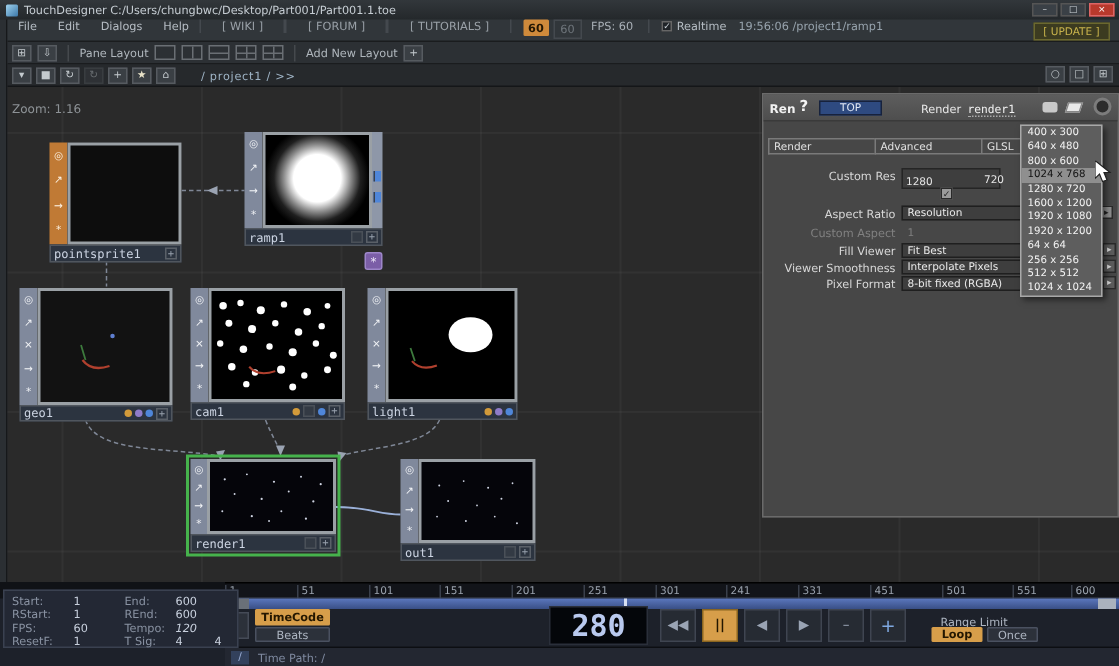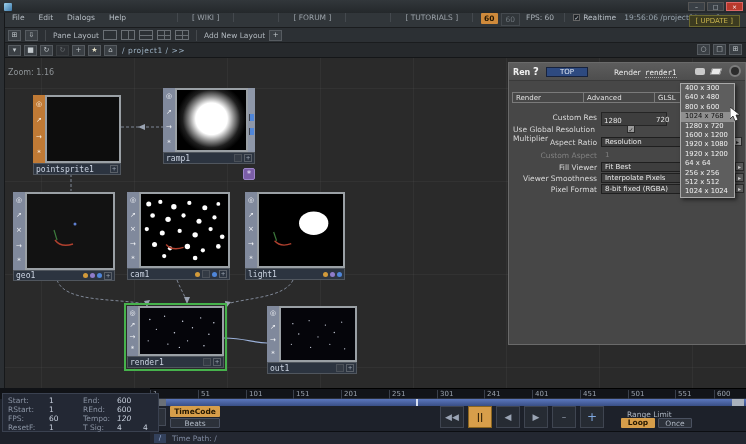--- a/index.html
+++ b/index.html
@@ -16,21 +16,21 @@
   .tdlogo { width:8px; height:8px; background:linear-gradient(135deg,#9fd3ef,#3b77a8); border-radius:1px; }
   .winbtns { position:absolute; right:3px; top:2px; display:flex; gap:2px; }
   .winbtn { width:17px; height:9px; background:#3a4046; border:1px solid #555;
     color:#cfd4d8; font-size:6px; line-height:7px; text-align:center; }
   .winbtn.close { background:#b8392c; border-color:#d66; color:#fff; }
   
   .menubar { position:absolute; left:5px; top:13px; width:741px; height:15px;
     background:#31363a; border-bottom:1px solid #1a1c1e; display:flex; align-items:flex-start;
     font-size:7.5px; color:#b6bdc4; }
   .menu-item { padding:0 7px; }
-  .menu-brk { padding:0 14px; color:#9aa1a8; border-left:1px solid #44494e; border-right:1px solid #44494e;margin-left:44px; }
+  .menu-brk { padding:0 14px; color:#9aa1a8; border-left:1px solid #44494e; border-right:1px solid #44494e; }
   .fps-badge { background:#cf8a3b; color:#241703; font-weight:bold; padding:1px 3px; margin-left:8px; border-radius:1px; }
   .fps-dim { color:#6f767c; padding:1px 4px; border:1px solid #44494e; margin-left:3px; }
   .fps-label { margin-left:6px; color:#aab1b8; padding-right:10px; border-right:1px solid #44494e; }
   .realtime { display:flex; align-items:center; gap:3px; margin-left:8px; }
   .checkbox { width:7px; height:7px; background:#202428; border:1px solid #666;
     color:#cfd6dc; font-size:6px; line-height:6px; text-align:center; }
   .clockpath { margin-left:8px; color:#97a3ad; }
   .update-btn { position:absolute; right:6px; top:2px; background:#3c3b20; border:1px solid #6b682f;
     color:#c9b44c; font-size:7px; padding:1px 6px; }
   
@@ -42,21 +42,21 @@
   .layout-thumb { width:14px; height:10px; border:1px solid #6a6f74; background:#2c3034; position:relative; }
   .layout-thumb.v::after { content:""; position:absolute; left:6px; top:0; width:1px; height:100%; background:#6a6f74; }
   .layout-thumb.h::after { content:""; position:absolute; left:0; top:4px; width:100%; height:1px; background:#6a6f74; }
   .layout-thumb.q::after { content:""; position:absolute; left:6px; top:0; width:1px; height:100%; background:#6a6f74; box-shadow:-6px 4px 0 6px #6a6f7400, 0 0 0 0 #6a6f74; }
   .layout-thumb.q::before { content:""; position:absolute; left:0; top:4px; width:100%; height:1px; background:#6a6f74; }
   .vsep { width:1px; height:11px; background:#45494d; margin:0 3px; }
   
   .pathbar { position:absolute; left:5px; top:43px; width:741px; height:15px;
     background:#26292c; border-bottom:1px solid #141618; display:flex; align-items:center;
     gap:3px; padding-left:3px; font-size:7.5px; }
-  .path-text { color:#9fb4c6; margin-left:2px; letter-spacing:0.5px; }
+  .path-text { color:#9fb4c6; margin-left:14px; letter-spacing:0.5px; }
   .pane-corner { position:absolute; right:4px; top:1px; display:flex; gap:3px; }
   
   .gutter { position:absolute; left:0; top:13px; width:5px; height:431px; background:#2b2f33; border-right:1px solid #16181a; }
   
   .network { position:absolute; left:5px; top:58px; width:741px; height:330px;
     background-color:#2a2a2a;
     background-image:linear-gradient(to right, rgba(255,255,255,0.035) 1px, transparent 1px),
                      linear-gradient(to bottom, rgba(255,255,255,0.035) 1px, transparent 1px);
     background-size:93px 93px; background-position:36px 30px; }
   .zoomlabel { position:absolute; left:3px; top:10px; font-size:8px; color:#8d9296; }
@@ -157,20 +157,21 @@
   .info-row { position:absolute; height:9px; width:100%; }
   .il { position:absolute; color:#8a93a3; } .iv { position:absolute; color:#c8d0dd; }
 </style>
 </head>
 <body>
 
 <div class="app">
 
   <div class="titlebar">
     <span class="tdlogo"></span>
+    <span>TouchDesigner C:/Users/chungbwc/Desktop/Part001/Part001.1.toe</span>
     <span class="winbtns">
       <span class="winbtn">–</span>
       <span class="winbtn">□</span>
       <span class="winbtn close">×</span>
     </span>
   </div>
 
   <div class="gutter"></div>
 
   <div class="menubar">
@@ -479,21 +480,20 @@
     <div class="ptabs">
       <span class="ptab">Render</span>
       <span class="ptab">Advanced</span>
       <span class="ptab">GLSL</span>
     </div>
 
     <span class="plabel" style="left:20px; top:50px; width:68px;">Custom Res</span>
     <span class="pfield" style="left:92px; top:49px; width:66px;">1280</span>
     <span class="pfield" style="left:145px; top:49px; width:26px; background:none; border:none;">720</span>
 
-    <span class="plabel" style="left:2px; top:62px; width:108px; text-align:left; padding-left:2px;">Use Global Resolution Multiplier</span>
     <span class="pchk" style="left:118px; top:62px;">✓</span>
 
     <span class="plabel" style="left:20px; top:75px; width:68px;">Aspect Ratio</span>
     <span class="pmenu-box" style="left:92px; top:74px;">Resolution</span>
     <span class="prow-arrow hover" style="left:224px; top:74px;">▸</span>
 
     <span class="plabel dim" style="left:20px; top:88px; width:68px;">Custom Aspect</span>
     <span class="pval dim" style="position:absolute; left:96px; top:88px; font-size:7px;">1</span>
 
     <span class="plabel" style="left:20px; top:100px; width:68px;">Fill Viewer</span>
@@ -532,35 +532,36 @@
     <div class="ruler-left"></div>
     <div class="ruler">
       <span class="tick" style="left:0px;">1</span>
       <span class="tick" style="left:48px;">51</span>
       <span class="tick" style="left:96px;">101</span>
       <span class="tick" style="left:143px;">151</span>
       <span class="tick" style="left:191px;">201</span>
       <span class="tick" style="left:239px;">251</span>
       <span class="tick" style="left:287px;">301</span>
       <span class="tick" style="left:334px;">241</span>
-      <span class="tick" style="left:382px;">401</span>
+      <span class="tick" style="left:382px;">331</span>
       <span class="tick" style="left:430px;">451</span>
       <span class="tick" style="left:478px;">501</span>
       <span class="tick" style="left:525px;">551</span>
       <span class="tick" style="left:564px;">600</span>
     </div>
     <div class="bluebar">
       <div class="startbox"></div>
       <div class="playhead"></div>
       <div class="endthumb"></div>
     </div>
 
     <div class="marker-btn"></div>
     <div class="tc-btn">TimeCode</div>
     <div class="beats-btn">Beats</div>
+    <div class="lcd frame">280</div>
 
     <div class="tbtn" style="left:440px;">◀◀</div>
     <div class="tbtn pause" style="left:468px;">||</div>
     <div class="tbtn" style="left:496px;">◀</div>
     <div class="tbtn" style="left:524px;">▶</div>
     <div class="tbtn" style="left:552px;">–</div>
     <div class="tbtn plus" style="left:580px;">+</div>
 
     <div class="range-label">Range Limit</div>
     <div class="loop-btn">Loop</div>

